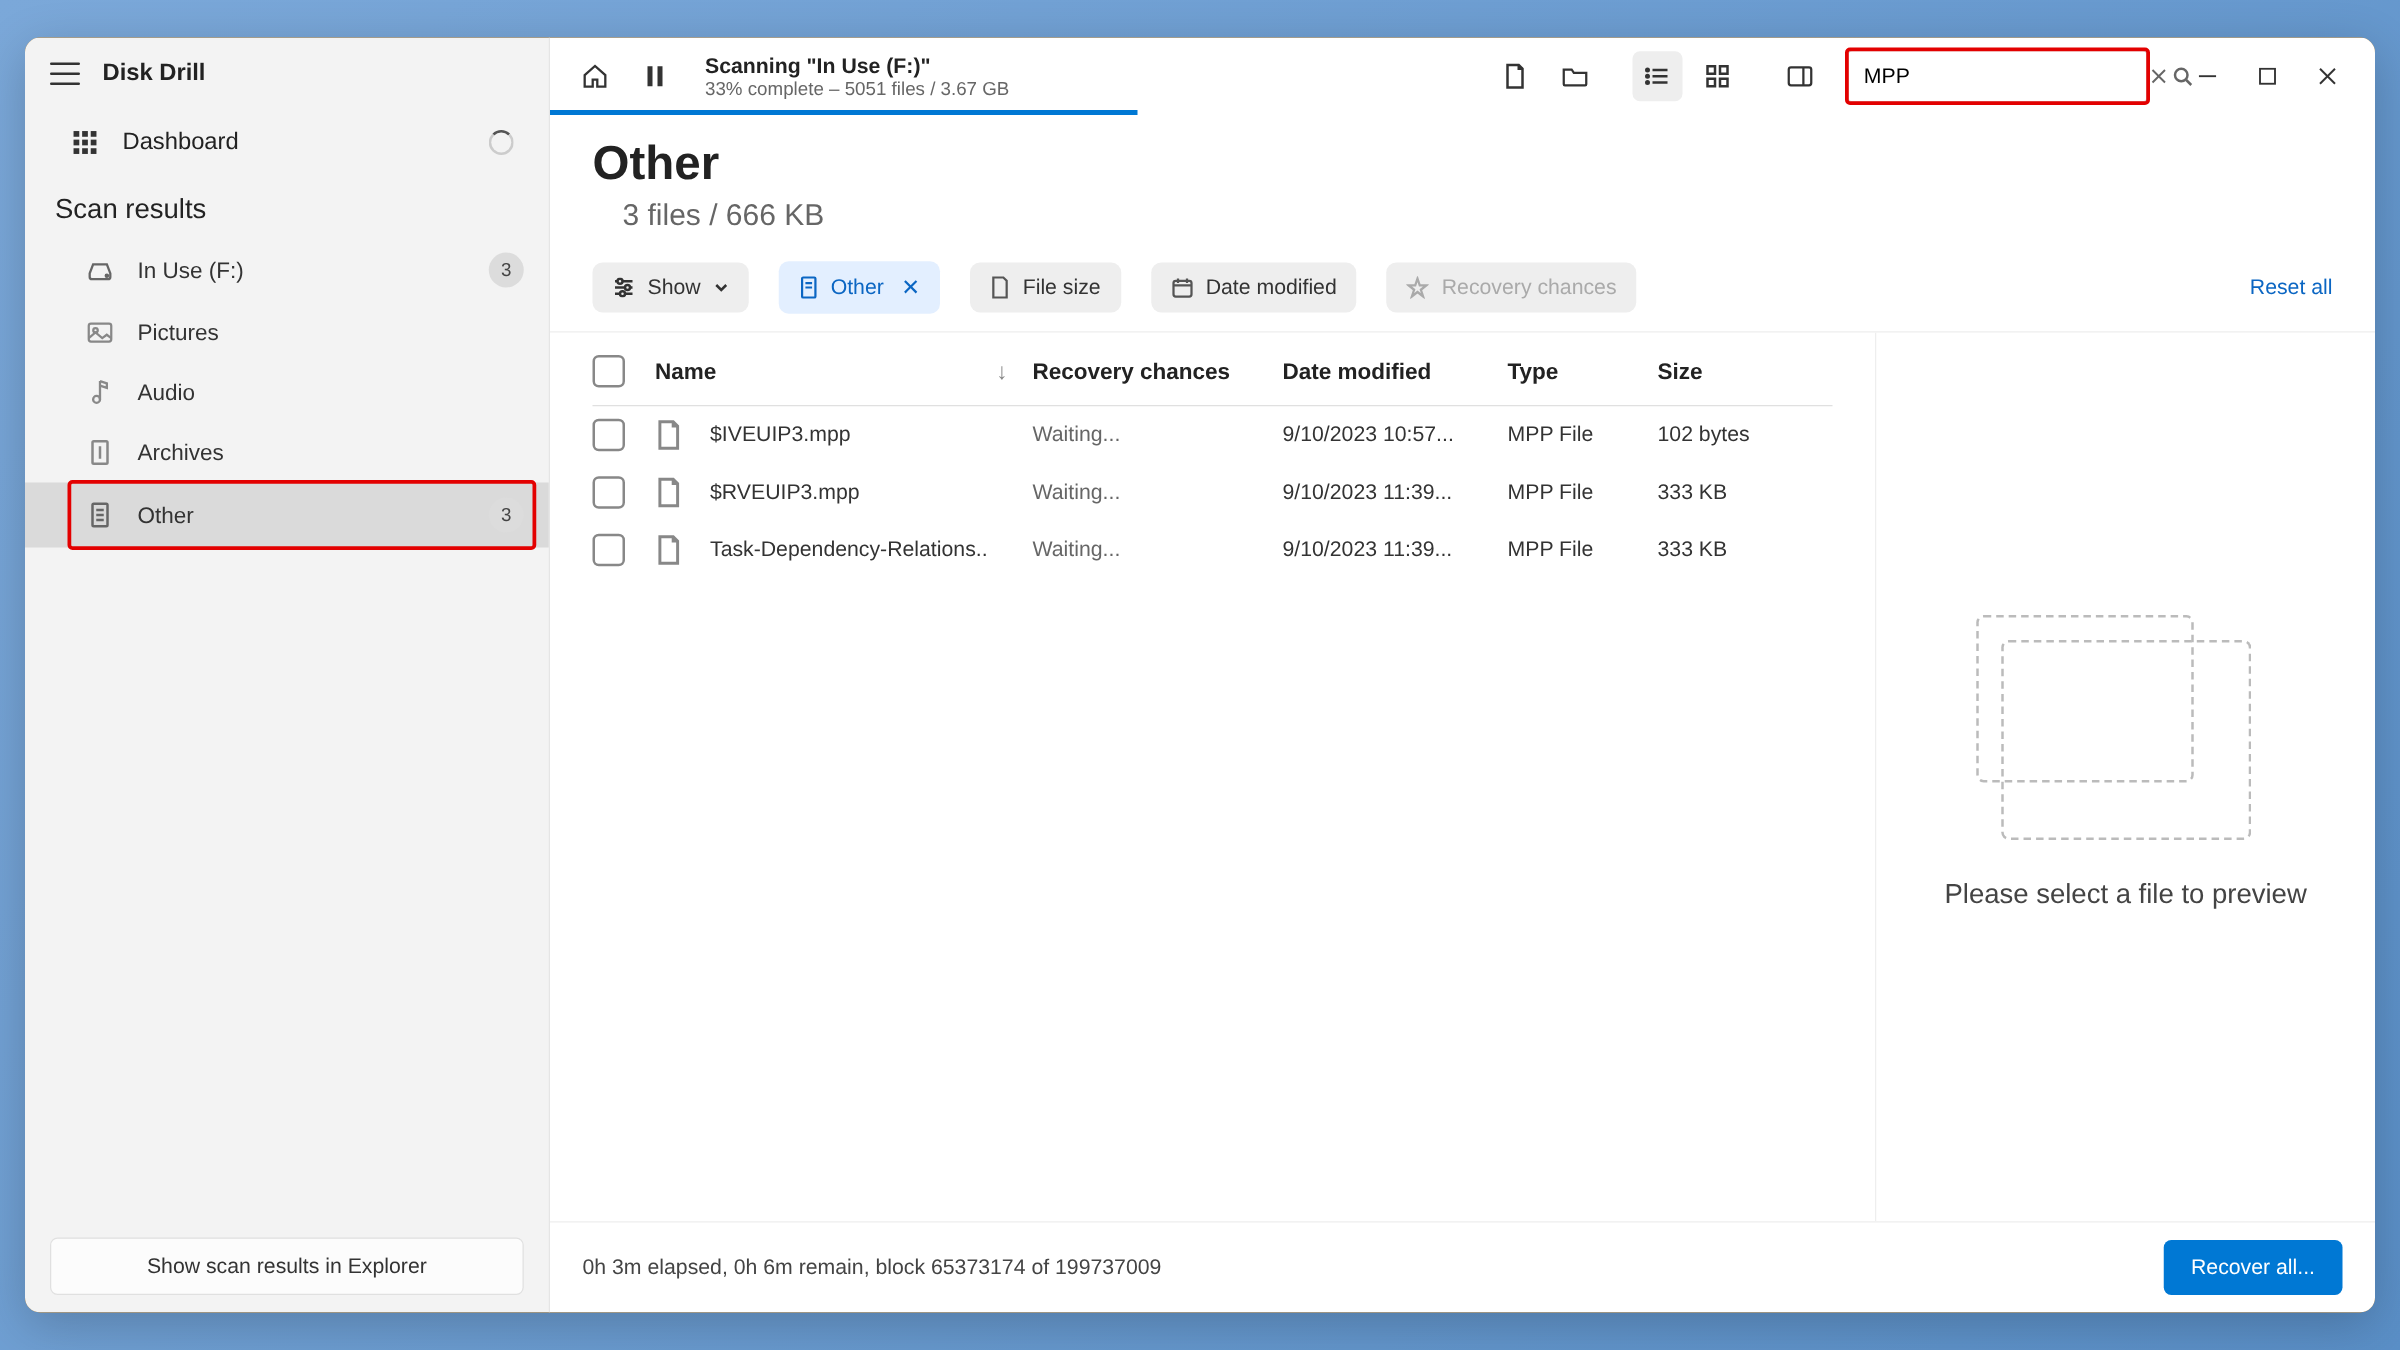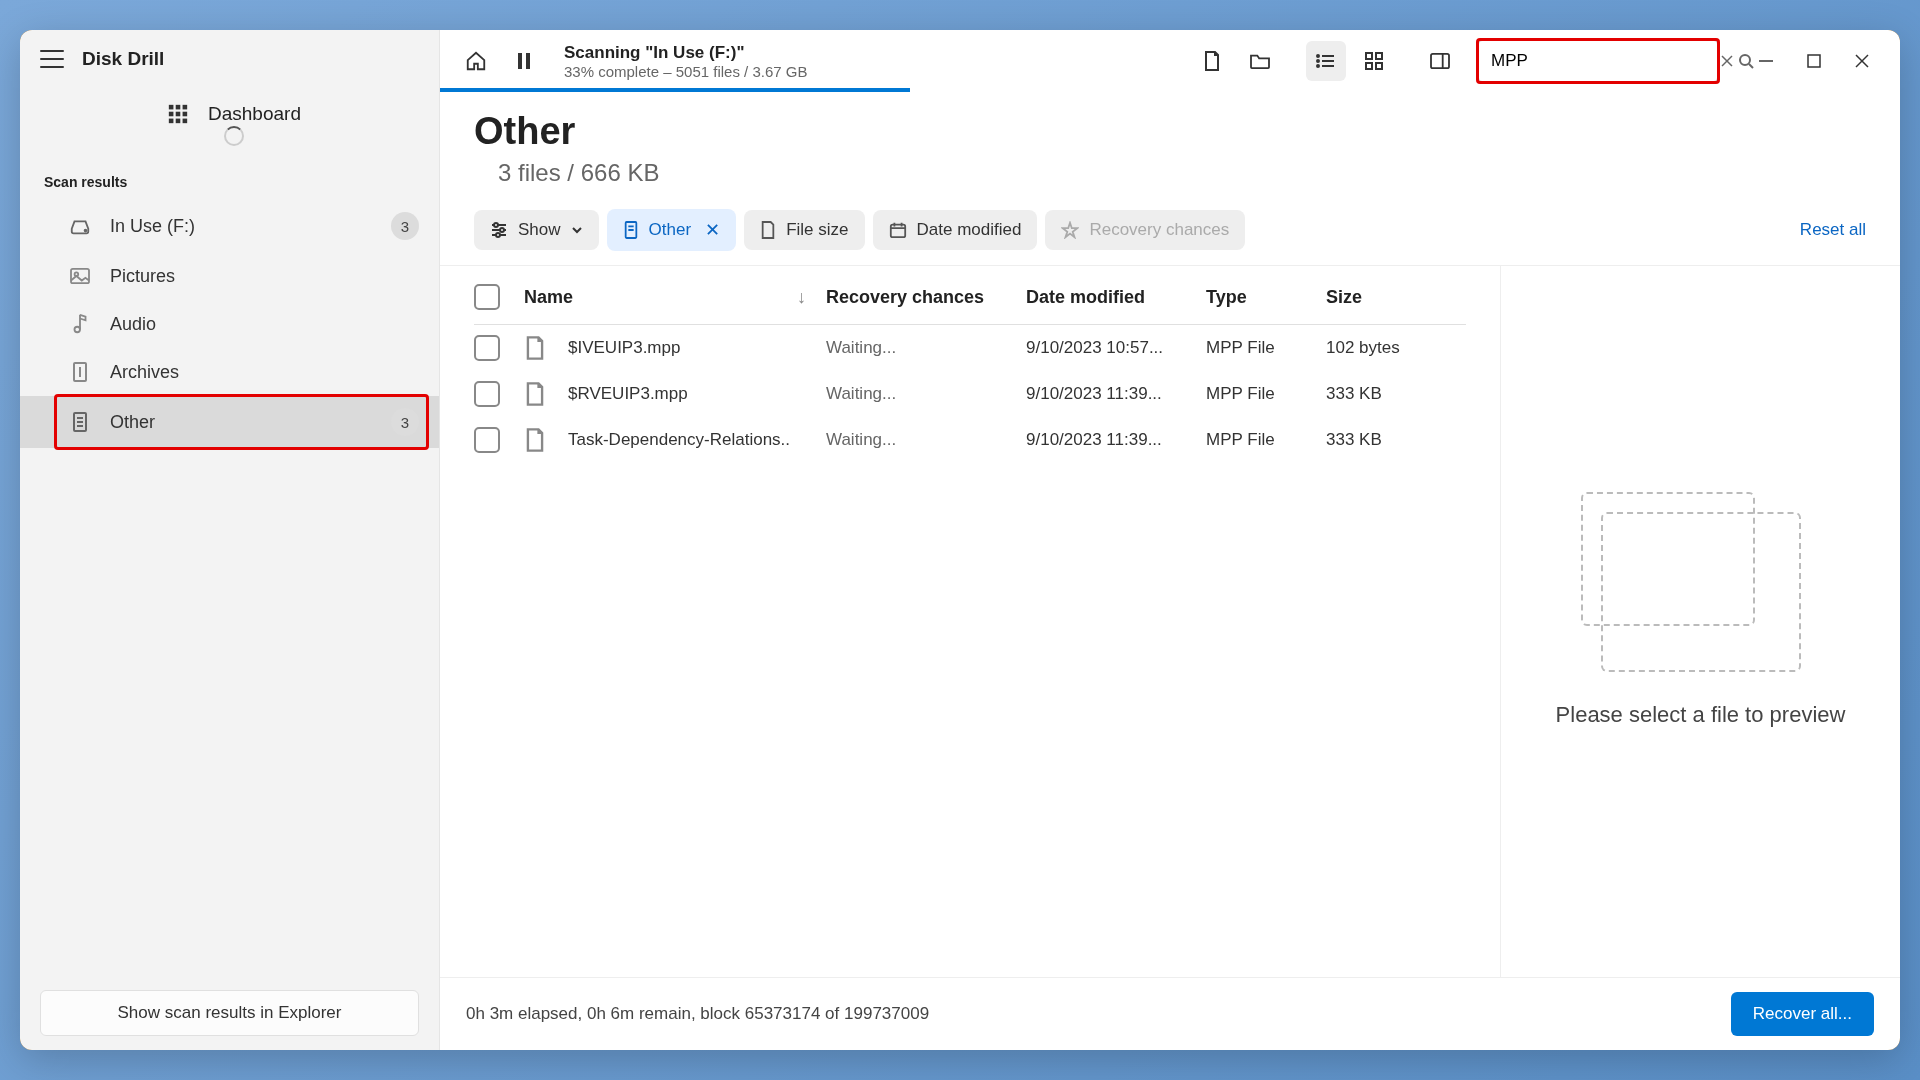--- a/index.html
+++ b/index.html
@@ -11,22 +11,22 @@
 .hamburger { width: 24px; height: 18px; display: flex; flex-direction: column; justify-content: space-between; cursor: pointer; }
 .hamburger span { height: 2px; background: #333; border-radius: 1px; }
 .app-title { font-size: 19px; font-weight: 600; color: #222; }
 .nav-item { display: flex; align-items: center; padding: 12px 20px 12px 36px; gap: 18px; cursor: pointer; color: #333; font-size: 18px; }
 .nav-item.indented { padding-left: 48px; }
 .nav-item.active { background: #dadada; position: relative; }
 .highlight-box { position: absolute; border: 3px solid #e30000; border-radius: 4px; pointer-events: none; }
 .highlight-sidebar { top: -2px; left: 34px; right: 10px; bottom: -2px; }
 .nav-icon { width: 24px; height: 24px; display: flex; align-items: center; justify-content: center; color: #666; }
 .nav-badge { margin-left: auto; background: #dcdcdc; border-radius: 14px; min-width: 28px; height: 28px; display: flex; align-items: center; justify-content: center; font-size: 15px; color: #444; }
-.section-label { font-size: 14px; font-weight: 700; color: #222; padding: 14px 24px 10px; }
-.dashboard-row { display: flex; align-items: center; justify-content: space-between; padding: 14px 28px 14px 36px; flex-direction: column; }
+.section-label { font-size: 22px; font-weight: 400; color: #222; padding: 14px 24px 10px; }
+.dashboard-row { display: flex; align-items: center; justify-content: space-between; padding: 14px 28px 14px 36px; }
 .dashboard-left { display: flex; align-items: center; gap: 18px; }
 .spinner { width: 20px; height: 20px; border: 2px solid #ccc; border-top-color: #555; border-radius: 50%; animation: spin 1s linear infinite; }
 @keyframes spin { to { transform: rotate(360deg); } }
 .sidebar-footer { margin-top: auto; padding: 14px 20px; }
 .show-explorer-btn { width: 100%; padding: 12px; text-align: center; background: #fcfcfc; border: 1px solid #e0e0e0; border-radius: 6px; font-size: 17px; color: #333; cursor: pointer; }
 .main { flex: 1; display: flex; flex-direction: column; background: #fff; }
 .topbar { display: flex; align-items: center; padding: 10px 16px; gap: 8px; position: relative; }
 .topbar::after { content: ''; position: absolute; bottom: 0; left: 0; width: 470px; height: 4px; background: #0078d4; }
 .home-btn, .pause-btn, .tool-btn { width: 40px; height: 40px; display: flex; align-items: center; justify-content: center; cursor: pointer; border-radius: 6px; color: #333; }
 .scan-info { margin-left: 12px; }
@@ -36,21 +36,21 @@
 .tool-active { background: #eeeeee; }
 .search-wrap { display: flex; align-items: center; border: 1px solid #d0d0d0; border-radius: 4px; padding: 4px 8px; margin-left: 10px; width: 240px; position: relative; }
 .search-input { border: none; outline: none; font-size: 17px; flex: 1; padding: 6px 4px; }
 .search-icon { color: #666; cursor: pointer; margin-left: 4px; }
 .highlight-search { top: -3px; left: -3px; right: -3px; bottom: -3px; }
 .win-controls { display: flex; gap: 4px; margin-left: 18px; }
 .win-btn { width: 44px; height: 40px; display: flex; align-items: center; justify-content: center; cursor: pointer; }
 .content-head { padding: 18px 34px 8px; }
 .page-title { font-size: 38px; font-weight: 600; color: #222; }
 .page-sub { font-size: 24px; color: #666; margin-top: 6px; margin-left: 24px; }
-.filters-row { display: flex; align-items: center; padding: 14px 34px; gap: 8px; }
+.filters-row { display: flex; align-items: center; padding: 14px 34px; gap: 24px; }
 .filter-btn { display: inline-flex; align-items: center; gap: 10px; background: #eeeeee; border-radius: 8px; padding: 10px 16px; font-size: 17px; color: #333; cursor: pointer; }
 .filter-btn.active { background: #e3efff; color: #0b66c3; }
 .filter-btn.disabled { color: #aaa; }
 .filter-close { color: #0b66c3; font-size: 18px; margin-left: 4px; }
 .reset-link { margin-left: auto; color: #0b66c3; font-size: 17px; cursor: pointer; }
 .content-body { display: flex; flex: 1; overflow: hidden; border-top: 1px solid #eee; }
 .table-area { flex: 1; padding: 4px 34px; overflow: auto; }
 .table-head { display: flex; align-items: center; padding: 14px 0; border-bottom: 1px solid #e0e0e0; font-size: 18px; font-weight: 600; color: #222; }
 .col-check { width: 50px; }
 .col-name { flex: 1; display: flex; align-items: center; gap: 8px; }

